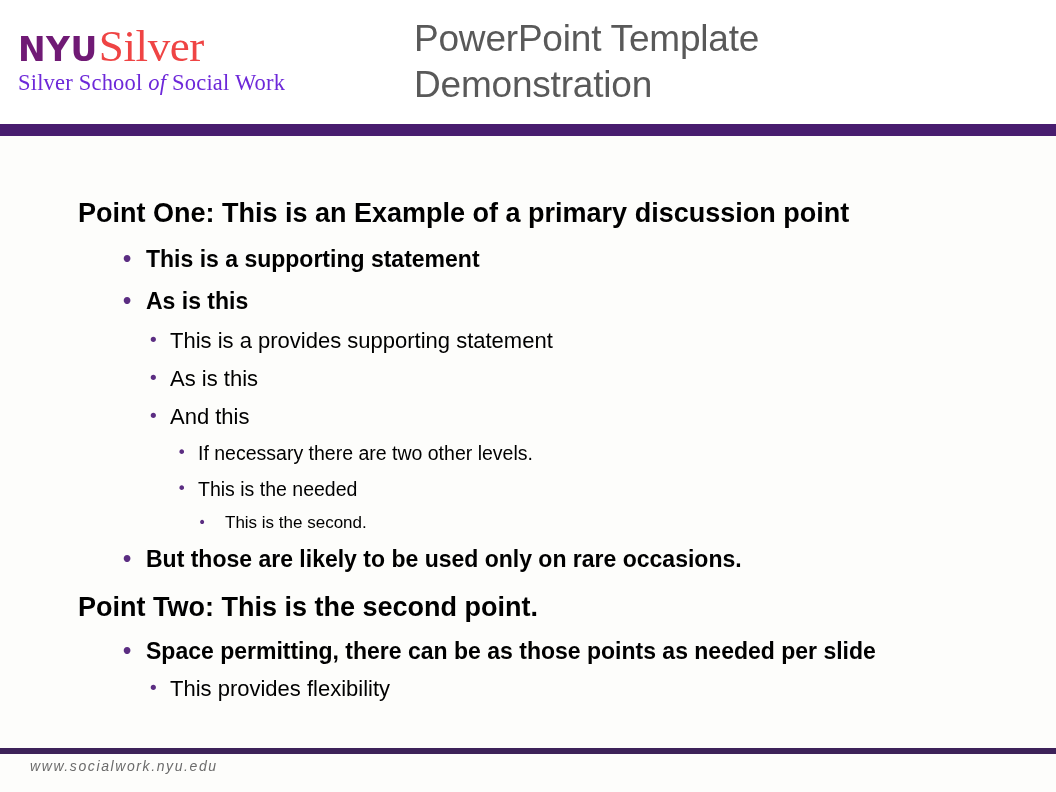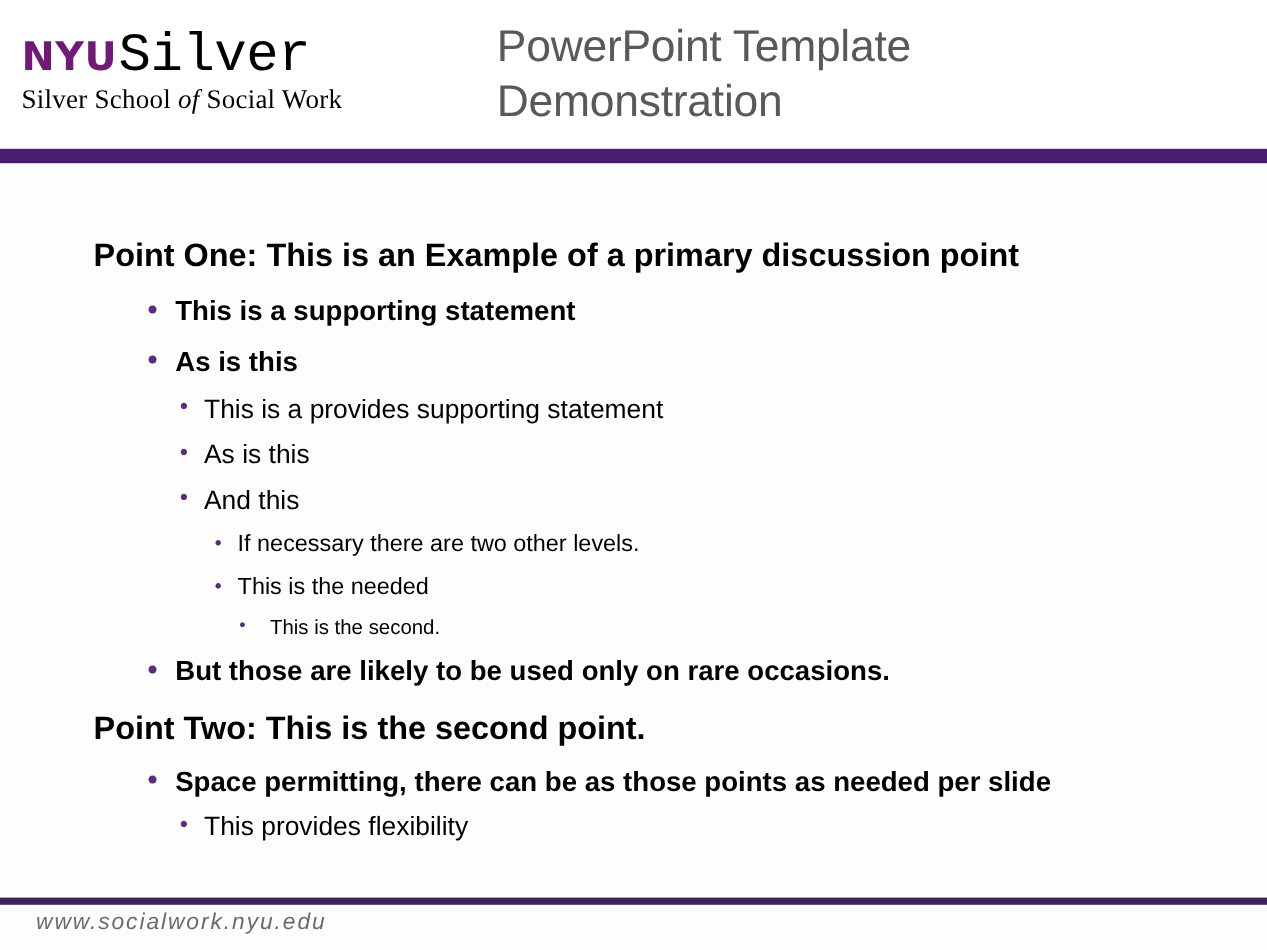--- a/index.html
+++ b/index.html
@@ -46,31 +46,31 @@
   }
   .logo-nyu {
     font-family: "DejaVu Sans", sans-serif;
     font-weight: 700;
     font-size: 33px;
     letter-spacing: 0.5px;
     color: #701a75;
     vertical-align: baseline;
   }
   .logo-silver {
-    font-family: Liberation Mono, monospace;
+    font-family: Liberation Serif, serif;
     font-size: 45px;
-    color: #000000;
+    color: #ef4444;
     vertical-align: baseline;
     letter-spacing: -0.4px;
     margin-left: 1px;
   }
   .logo-line2 {
     font-family: "Liberation Serif", "DejaVu Serif", serif;
     font-size: 22.5px;
-    color: #000000;
+    color: #6d28d9;
     white-space: nowrap;
     margin-top: 3px;
     letter-spacing: 0.2px;
   }
   .logo-line2 .ital {
     font-style: italic;
   }
 
   .deck-title {
     position: absolute;
@@ -192,21 +192,21 @@
     background: #3d2259;
   }
   .footer-url {
     position: absolute;
     left: 30px;
     top: 758px;
     color: #6b6b6b;
     font-family: "Liberation Sans", sans-serif;
     font-style: italic;
     font-weight: 400;
-    font-size: 19px;
+    font-size: 14px;
     letter-spacing: 1.6px;
     white-space: nowrap;
   }
 </style>
 </head>
 <body>
 
 <div class="slide">
 
   <div class="header">

